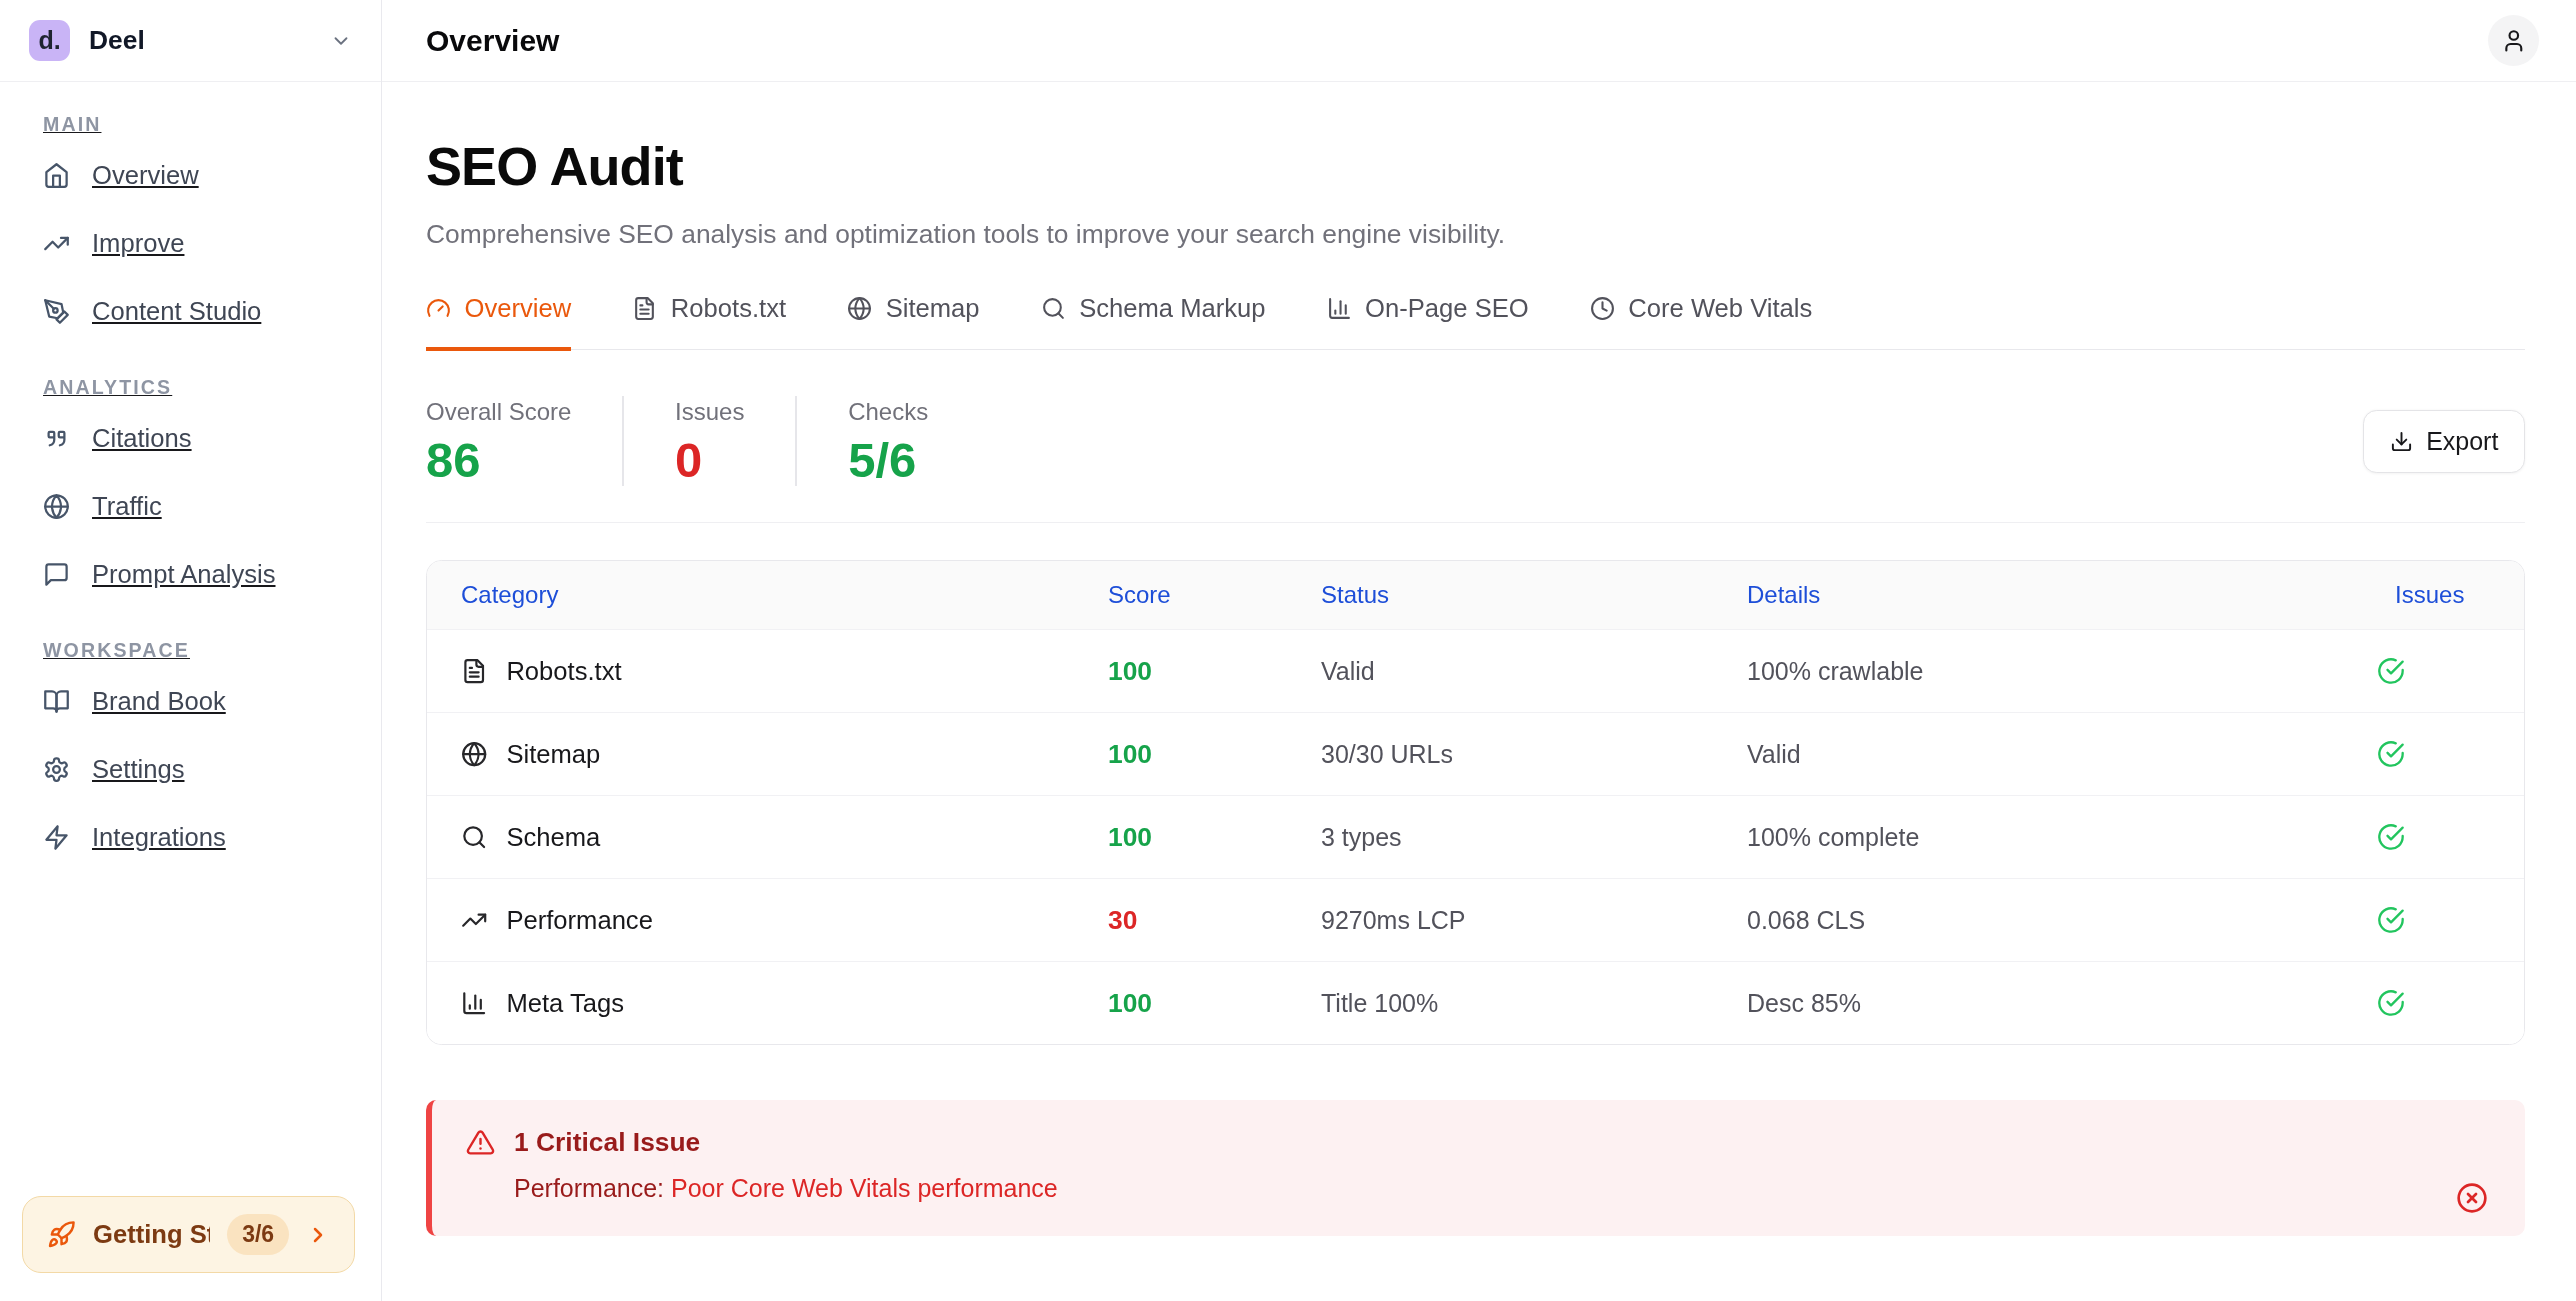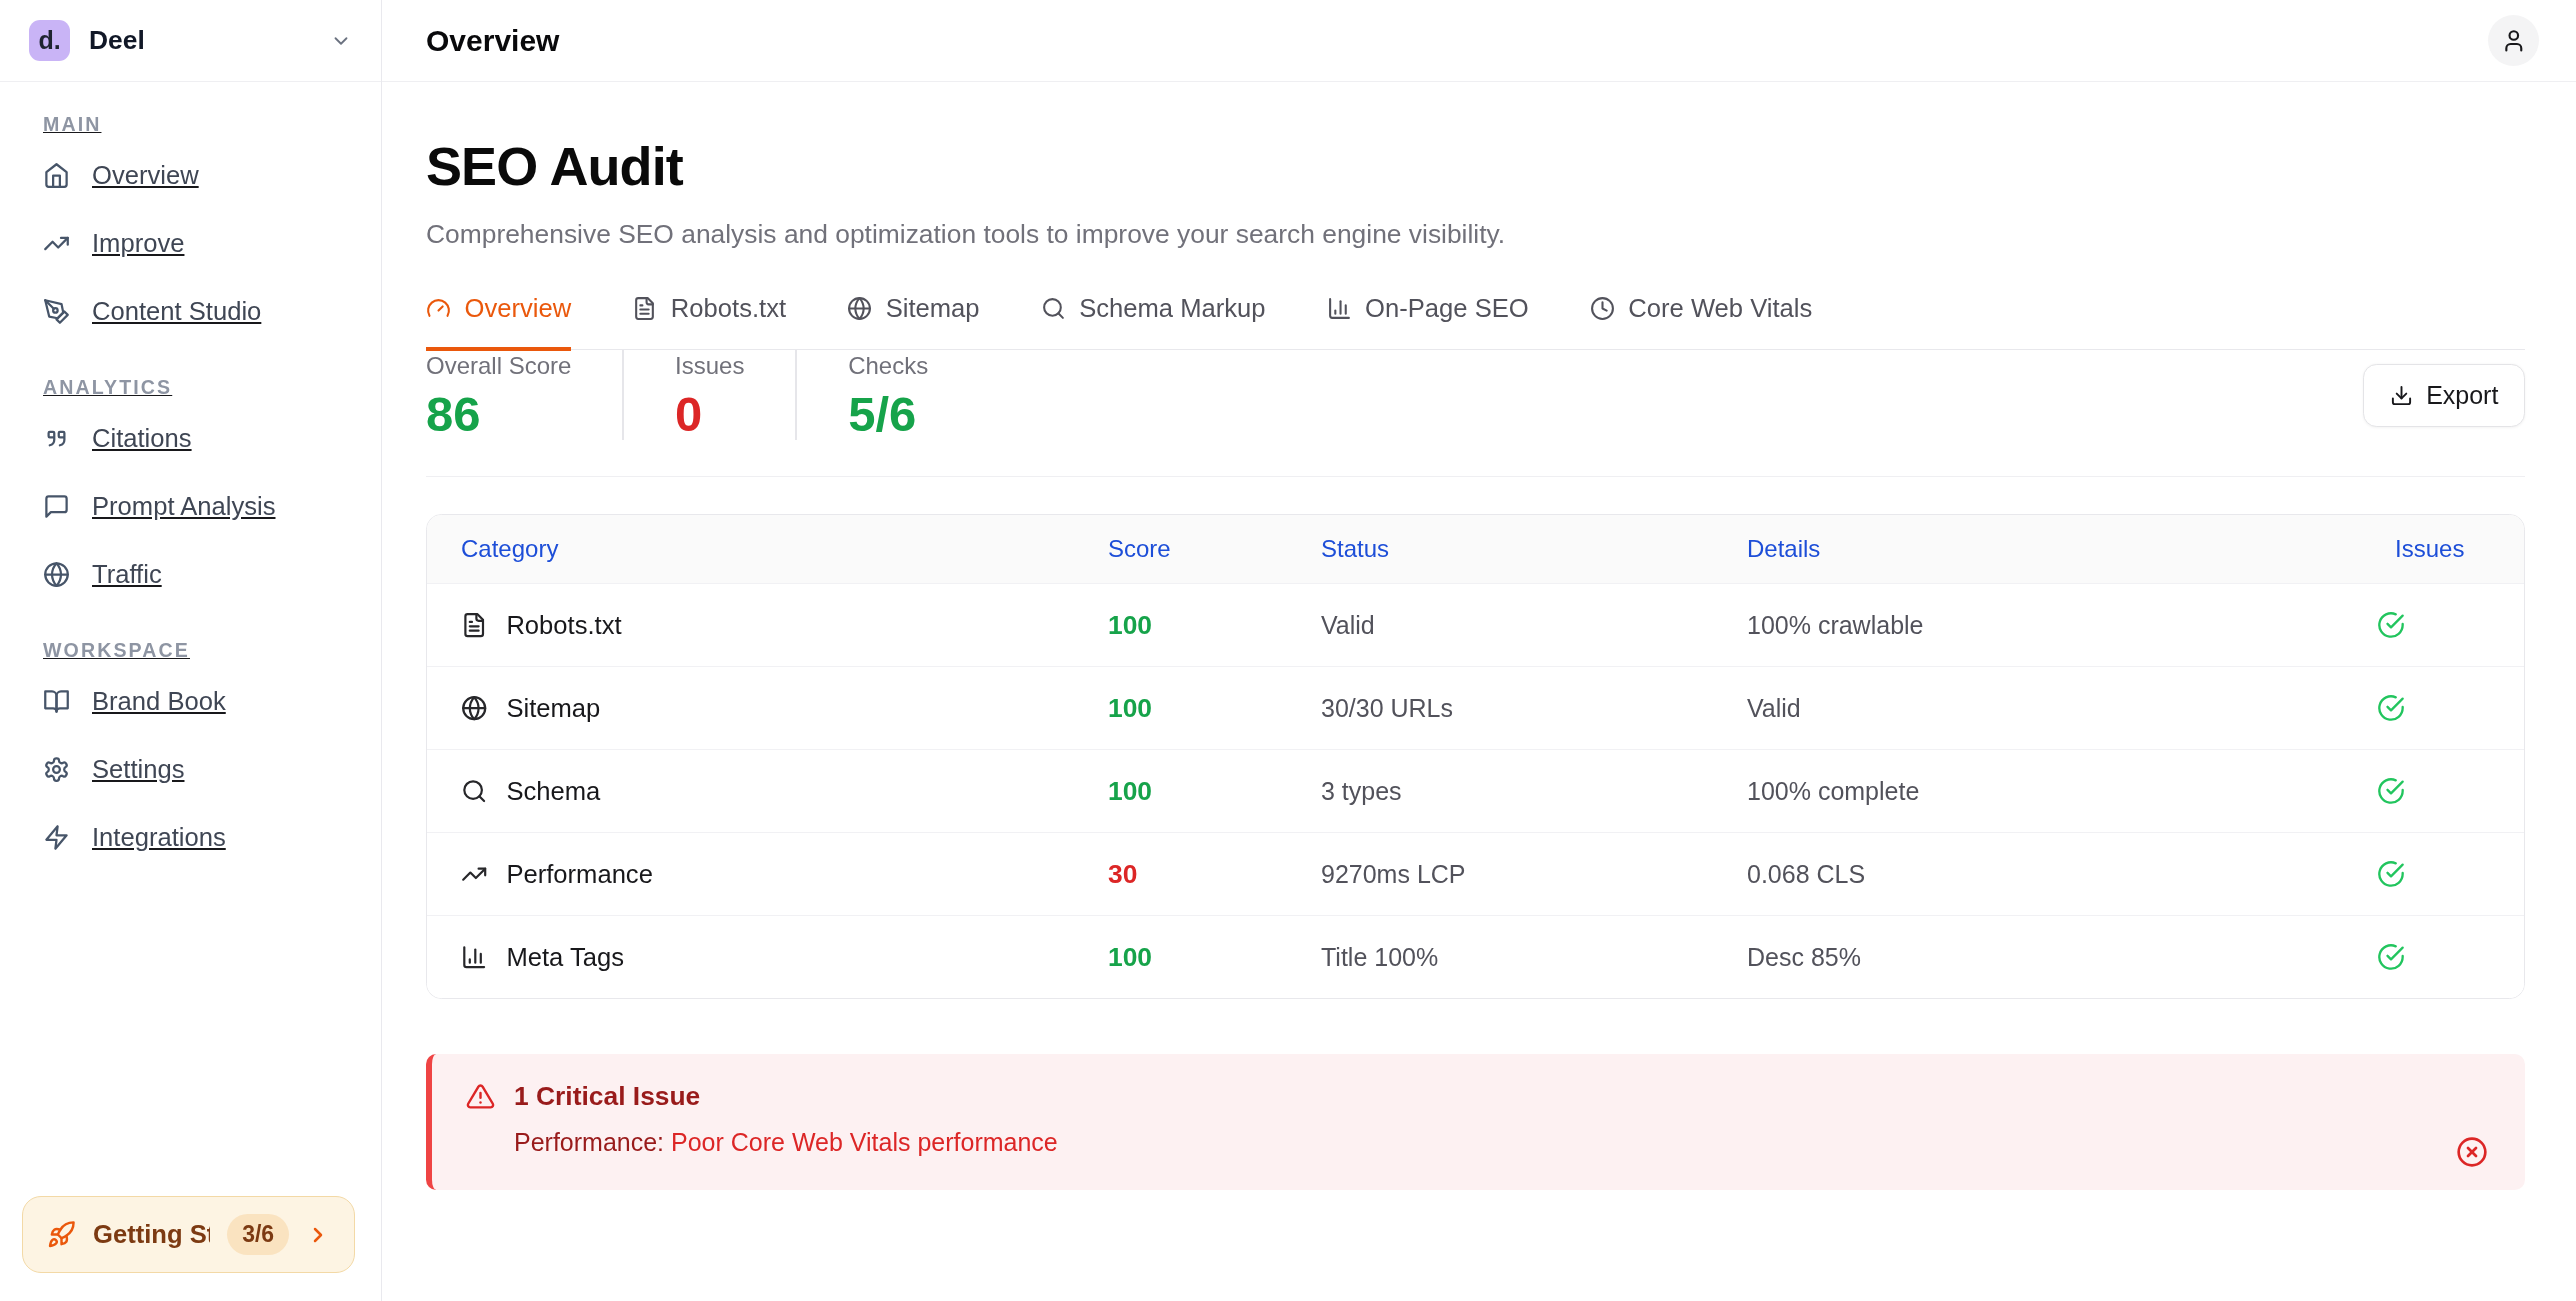--- a/index.html
+++ b/index.html
@@ -67,21 +67,21 @@
   .page-sub { margin-top:22px; font-size:26.4px; color:#71717a; }
 
   .tabs { margin-top:44px; display:flex; gap:61px; border-bottom:1.7px solid #e8e8ec; }
   .tab {
     display:flex; align-items:center; gap:13.6px; padding-bottom:24px;
     font-size:25.6px; font-weight:500; color:#52525b; cursor:pointer;
     border-bottom:4.3px solid transparent; margin-bottom:-1.7px;
   }
   .tab.active { color:#ea580c; border-bottom-color:#ea580c; }
 
-  .stats-row { display:flex; align-items:center;gap:12px; }
+  .stats-row { margin-top:46px; display:flex; align-items:center;gap:12px; }
   .stat-label { font-size:24px; color:#71717a; margin-bottom:10.2px; }
   .stat-value { font-size:49px; font-weight:700; line-height:1; }
   .stat-value.green { color:#16a34a; }
   .stat-value.red { color:#dc2626; }
   .stat-divider { width:1.7px; height:90px; background:#e6e6ea; margin:0 39px; }
   .export-btn {
     margin-left:auto; height:63px; padding:0 25.6px; border-radius:13.6px;
     border:1.7px solid #e4e4e7; background:#fff; display:flex; align-items:center; gap:13.6px;
     font-size:25px; font-weight:500; color:#18181b; cursor:pointer;
     box-shadow:0 0.9px 2.6px rgba(0,0,0,.05);
@@ -172,34 +172,34 @@
             <svg class="ic" width="27" height="27" viewBox="0 0 24 24">
               <path d="M10 11H6a1 1 0 0 1-1-1V7a1 1 0 0 1 1-1h3a1 1 0 0 1 1 1v6c0 2.667-1.333 4.333-4 5"></path>
               <path d="M19 11h-4a1 1 0 0 1-1-1V7a1 1 0 0 1 1-1h3a1 1 0 0 1 1 1v6c0 2.667-1.333 4.333-4 5"></path>
             </svg>
           </span>
           <span class="nav-text">Citations</span>
         </div>
         <div class="nav-item">
           <span class="nav-ic">
             <svg class="ic" width="27" height="27" viewBox="0 0 24 24">
-              <path d="M21 15a2 2 0 0 1-2 2H7l-4 4V5a2 2 0 0 1 2-2h14a2 2 0 0 1 2 2z"></path>
-            </svg>
-          </span>
-          <span class="nav-text">Prompt Analysis</span>
-        </div>
-        <div class="nav-item">
-          <span class="nav-ic">
-            <svg class="ic" width="27" height="27" viewBox="0 0 24 24">
               <circle cx="12" cy="12" r="10"></circle>
               <path d="M2 12h20"></path>
               <path d="M12 2a15.3 15.3 0 0 1 4 10 15.3 15.3 0 0 1-4 10 15.3 15.3 0 0 1-4-10 15.3 15.3 0 0 1 4-10z"></path>
             </svg>
           </span>
           <span class="nav-text">Traffic</span>
+        </div>
+        <div class="nav-item">
+          <span class="nav-ic">
+            <svg class="ic" width="27" height="27" viewBox="0 0 24 24">
+              <path d="M21 15a2 2 0 0 1-2 2H7l-4 4V5a2 2 0 0 1 2-2h14a2 2 0 0 1 2 2z"></path>
+            </svg>
+          </span>
+          <span class="nav-text">Prompt Analysis</span>
         </div>
       </div>
       <div class="nav-section">
         <div class="nav-label">WORKSPACE</div>
         <div class="nav-item">
           <span class="nav-ic">
             <svg class="ic" width="27" height="27" viewBox="0 0 24 24">
               <path d="M2 3h6a4 4 0 0 1 4 4v14a3 3 0 0 0-3-3H2z"></path>
               <path d="M22 3h-6a4 4 0 0 0-4 4v14a3 3 0 0 1 3-3h7z"></path>
             </svg>

